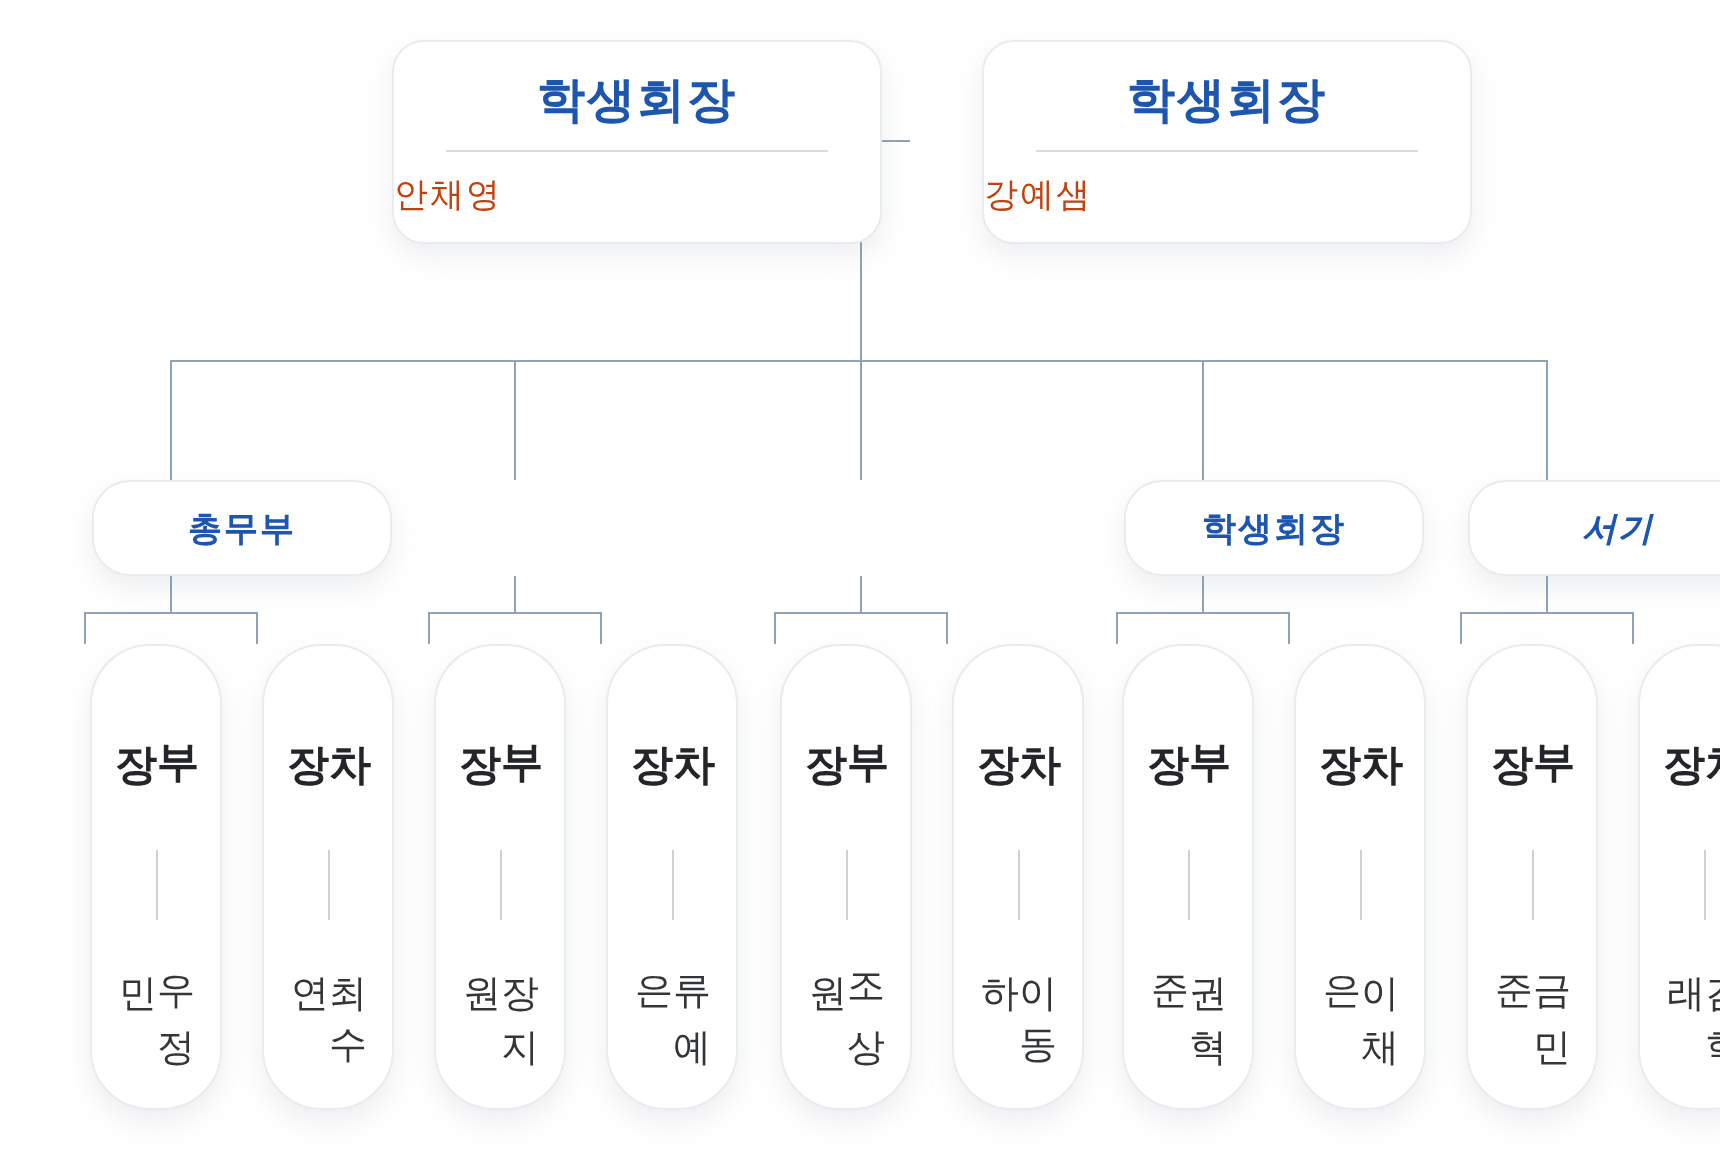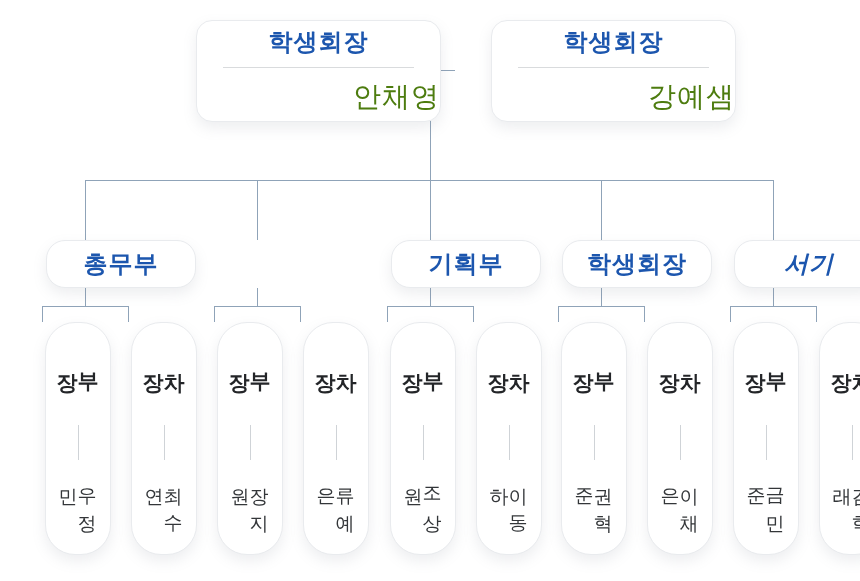--- a/index.html
+++ b/index.html
@@ -43,35 +43,35 @@
     font-size:24px;font-weight:800;
     text-align:center;
     letter-spacing:1px;
     padding-bottom:9px;
   }
   .top-card .rule{
     height:1px;background:var(--divider);
     margin:0 26px;
   }
   .top-card .person{
-    color:#4d7c0f;
-    font-size:28px;font-weight:500;
-    text-align:right;
+    color:#c2410c;
+    font-size:17px;font-weight:500;
+    text-align:left;
     padding-top:10px;
     letter-spacing:1px;
   }
   
   .dept-card{
     top:240px;width:150px;height:48px;
     border-radius:19px;
     display:flex;align-items:center;justify-content:center;
   }
   .dept-card .dept-label{
     color:var(--title-blue);
-    font-size:24px;font-weight:800;
+    font-size:17px;font-weight:800;
     letter-spacing:1px;
   }
   
   .pill{
     top:322px;width:66px;height:233px;
     border-radius:30px;
     display:flex;flex-direction:column;align-items:center;
     padding-top:34px;
   }
   .vtext{
@@ -143,23 +143,20 @@
   </div>
   <div class="card top-card" style="left:455px;">
     <div class="title">학생회장</div>
     <div class="rule"></div>
     <div class="person">강예샘</div>
   </div>
 
   <div class="card dept-card" style="left:10px;">
     <span class="dept-label">총무부</span>
   </div>
-  <div class="card dept-card" style="left:355px;">
-    <span class="dept-label">기획부</span>
-  </div>
   <div class="card dept-card" style="left:526px;">
     <span class="dept-label">학생회장</span>
   </div>
   <div class="card dept-card" style="left:698px;font-style:italic;">
     <span class="dept-label">서기</span>
   </div>
 
   <div class="card pill" style="left:9px;">
     <span class="role vtext">부장</span>
     <span class="vrule"></span>

